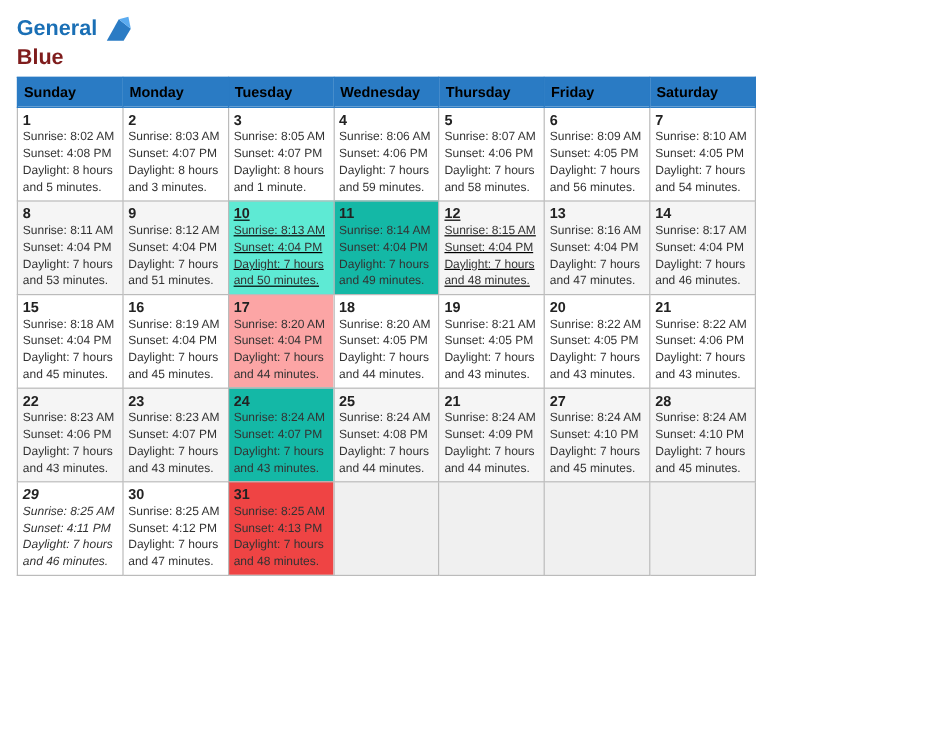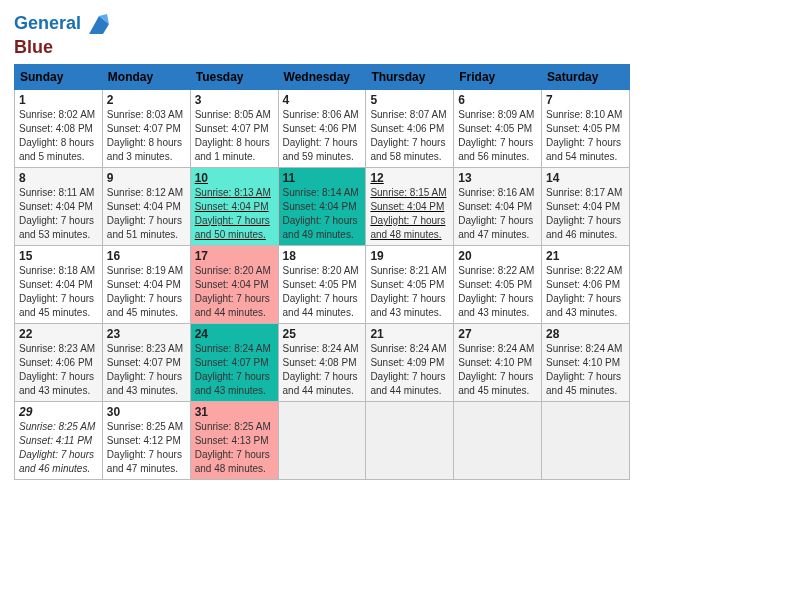--- a/index.html
+++ b/index.html
@@ -256,21 +256,21 @@
         </tr>
         <tr>
           <td style="background-color: rgb(255, 255, 255); font-style: italic;">
             <span class="day-num">29</span>
             <div class="day-info">Sunrise: 8:25 AM<br>Sunset: 4:11 PM<br>Daylight: 7 hours and 46 minutes.</div>
           </td>
           <td style="background-color: rgb(255, 255, 255);">
             <span class="day-num">30</span>
             <div class="day-info">Sunrise: 8:25 AM<br>Sunset: 4:12 PM<br>Daylight: 7 hours and 47 minutes.</div>
           </td>
-          <td style="background-color: #fca5a5;">
+          <td style="background-color: #ef4444;">
             <span class="day-num">31</span>
             <div class="day-info">Sunrise: 8:25 AM<br>Sunset: 4:13 PM<br>Daylight: 7 hours and 48 minutes.</div>
           </td>
           <td class="empty-cell"></td>
           <td class="empty-cell"></td>
           <td class="empty-cell"></td>
           <td class="empty-cell"></td>
         </tr>
       </tbody>
   </table>

